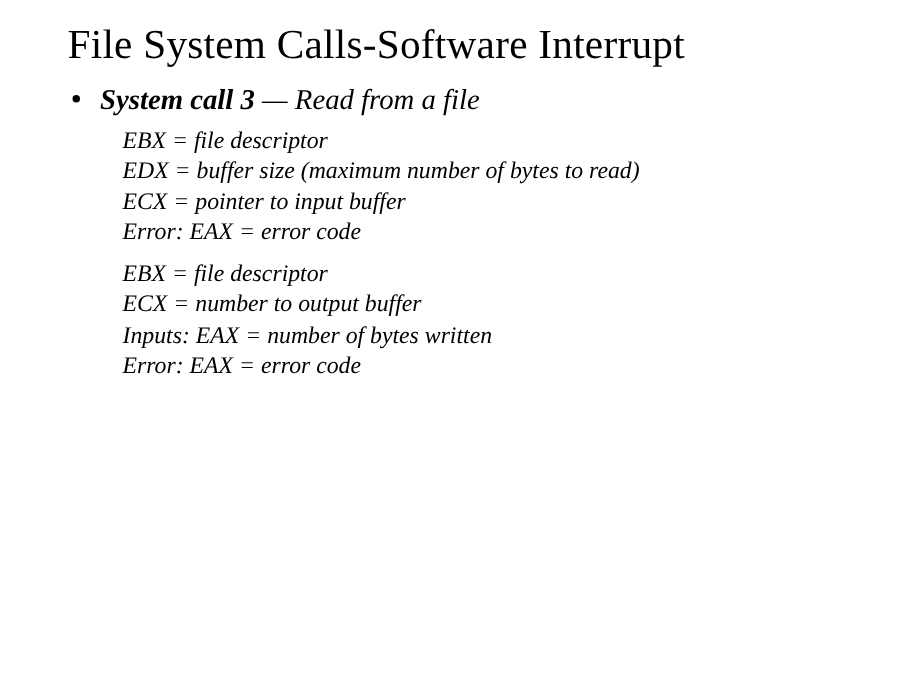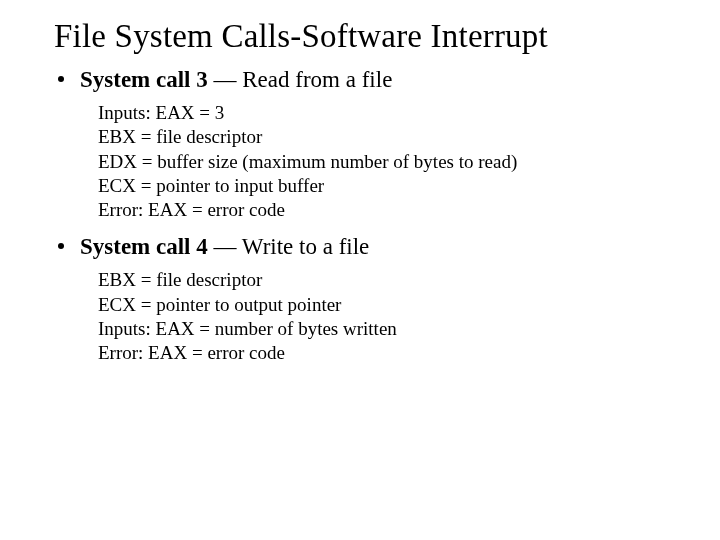--- a/index.html
+++ b/index.html
@@ -20,20 +20,21 @@
   .title {
     font-size: 33px;
     font-weight: normal;
     margin: 0 0 10px 14px;
     letter-spacing: 0.2px;
   }
   ul.top-list {
     list-style: none;
     margin: 0;
     padding: 0;
+    font-style: italic;
   }
   ul.top-list > li {
     position: relative;
     padding-left: 30px;
     margin: 0 0 6px 10px;
     font-size: 23px;
     line-height: 1.3;
   }
   ul.top-list > li::before {
     content: "";
@@ -62,31 +63,27 @@
 
 <div class="slide">
   <h1 class="title">File System Calls-Software Interrupt</h1>
 
   <ul class="top-list">
 
     <li>
       <span class="heading-strong">System call 3</span><span> — Read from a file</span>
     </li>
     <div class="details">
-      <div>Inputs: EAX = 3</div>
       <div>EBX = file descriptor</div>
       <div>EDX = buffer size (maximum number of bytes to read)</div>
       <div>ECX = pointer to input buffer</div>
       <div>Error: EAX = error code</div>
     </div>
 
-    <li>
-      <span class="heading-strong">System call 4</span><span> — Write to a file</span>
-    </li>
     <div class="details">
       <div>EBX = file descriptor</div>
-      <div>ECX = pointer to output pointer</div>
+      <div>ECX = number to output buffer</div>
       <div>Inputs: EAX = number of bytes written</div>
       <div>Error: EAX = error code</div>
     </div>
 
   </ul>
 </div>
 
 </body></html>

